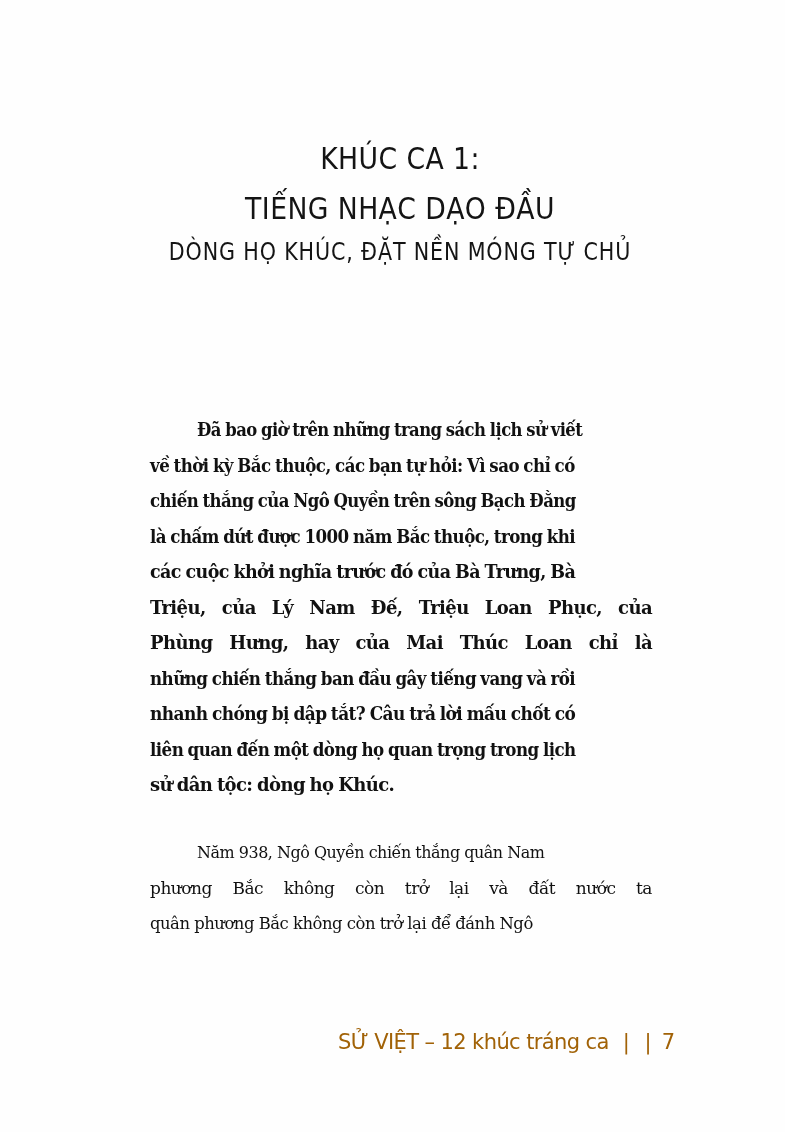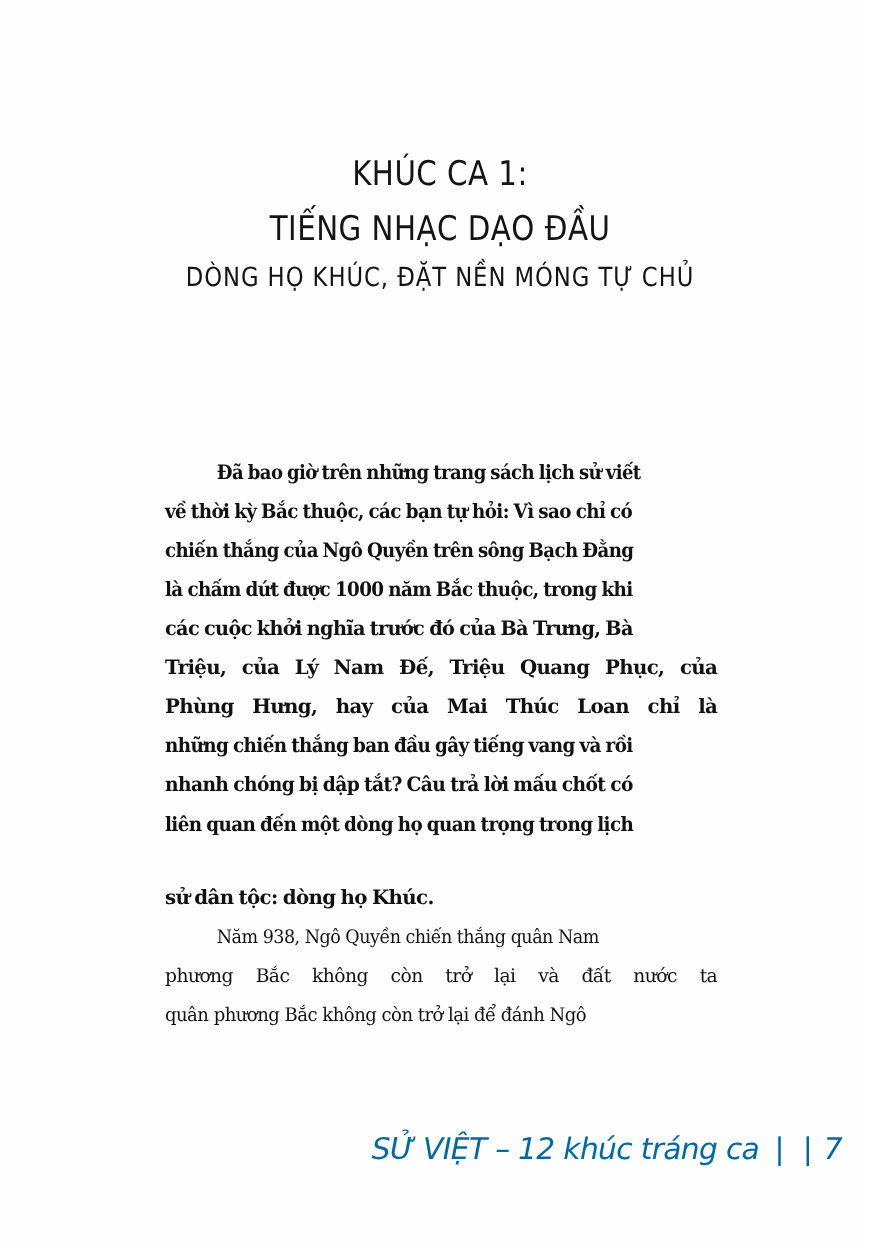--- a/index.html
+++ b/index.html
@@ -17,45 +17,45 @@
   .para .line { display: block; height: 35.5px; line-height: 35.5px; white-space: nowrap;
     text-align: justify; text-align-last: justify; }
   .para .line.last { text-align-last: left; }
   .para .line.indent { padding-left: 47px; }
 
   .bold-para { top: 412px; font-size: 18px; font-weight: bold; letter-spacing: -0.6px; word-spacing: -1px; }
   .bold-para .line { transform-origin: left; }
   .regular-para { top: 835px; font-size: 17px; font-weight: normal; letter-spacing: -0.5px; }
 
   .footer { position: absolute; top: 1030px; left: 338px; width: 320px;
-    font-family: "DejaVu Sans", sans-serif; font-size: 27px; color: #0369a1;
-    white-space: nowrap; letter-spacing: -0.6px; font-style: italic; }
+    font-family: "DejaVu Sans", sans-serif; font-size: 21px; color: #a16207;
+    white-space: nowrap; letter-spacing: -0.6px; }
   .footer .sep { display: inline-block; margin: 0 6px 0 14px; letter-spacing: 4px; }
 </style>
 </head>
 <body>
 
 <div class="page">
 
   <div class="heading h1">KHÚC CA 1:</div>
   <div class="heading h2">TIẾNG NHẠC DẠO ĐẦU</div>
   <div class="heading h3">DÒNG HỌ KHÚC, ĐẶT NỀN MÓNG TỰ CHỦ</div>
 
   <div class="para bold-para">
     <span class="line indent" style="display: block; text-align-last: left; transform-origin: 47px 50%; transform: scaleX(0.9137);">Đã bao giờ trên những trang sách lịch sử viết</span>
     <span class="line" style="display: block; text-align-last: left; transform-origin: 0px 50%; transform: scaleX(0.9262);">về thời kỳ Bắc thuộc, các bạn tự hỏi: Vì sao chỉ có</span>
     <span class="line" style="display: block; text-align-last: left; transform-origin: 0px 50%; transform: scaleX(0.9177);">chiến thắng của Ngô Quyền trên sông Bạch Đằng</span>
     <span class="line" style="display: block; text-align-last: left; transform-origin: 0px 50%; transform: scaleX(0.9262);">là chấm dứt được 1000 năm Bắc thuộc, trong khi</span>
     <span class="line" style="display: block; text-align-last: left; transform-origin: 0px 50%; transform: scaleX(0.9729);">các cuộc khởi nghĩa trước đó của Bà Trưng, Bà</span>
-    <span class="line" style="display: block;">Triệu, của Lý Nam Đế, Triệu Quang Phục, của</span>
+    <span class="line" style="display: block;">Triệu, của Lý Nam Đế, Triệu Loan Phục, của</span>
     <span class="line" style="display: block;">Phùng Hưng, hay của Mai Thúc Loan chỉ là</span>
     <span class="line" style="display: block; text-align-last: left; transform-origin: 0px 50%; transform: scaleX(0.9279);">những chiến thắng ban đầu gây tiếng vang và rồi</span>
     <span class="line" style="display: block; text-align-last: left; transform-origin: 0px 50%; transform: scaleX(0.9436);">nhanh chóng bị dập tắt? Câu trả lời mấu chốt có</span>
     <span class="line" style="display: block; text-align-last: left; transform-origin: 0px 50%; transform: scaleX(0.9279);">liên quan đến một dòng họ quan trọng trong lịch</span>
-    <span class="line last" style="display: block; margin-top: 32px;">sử dân tộc: dòng họ Khúc.</span>
+    <span class="line last" style="display: block;">sử dân tộc: dòng họ Khúc.</span>
   </div>
 
   <div class="para regular-para">
     <span class="line indent" style="display: block; text-align-last: left; transform-origin: 47px 50%; transform: scaleX(0.9381);">Năm 938, Ngô Quyền chiến thắng quân Nam</span>
     <span class="line" style="display: block;">phương Bắc không còn trở lại và đất nước ta</span>
     <span class="line" style="display: block; text-align-last: left; transform-origin: 0px 50%; transform: scaleX(0.9654);">quân phương Bắc không còn trở lại để đánh Ngô</span>
   </div>
 
   <div class="footer">
     <span>SỬ VIỆT – 12 khúc tráng ca</span><span class="sep">| |</span><span>7</span>

